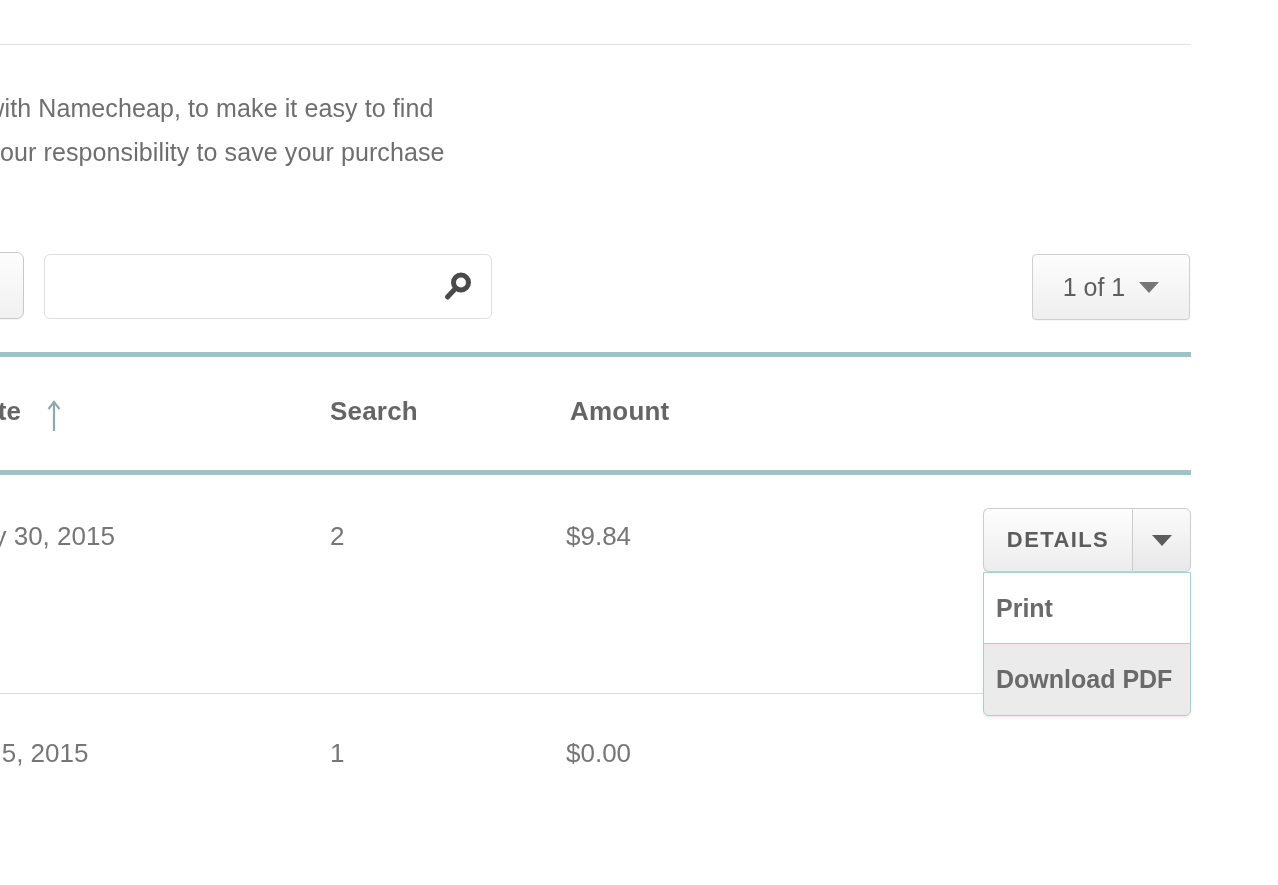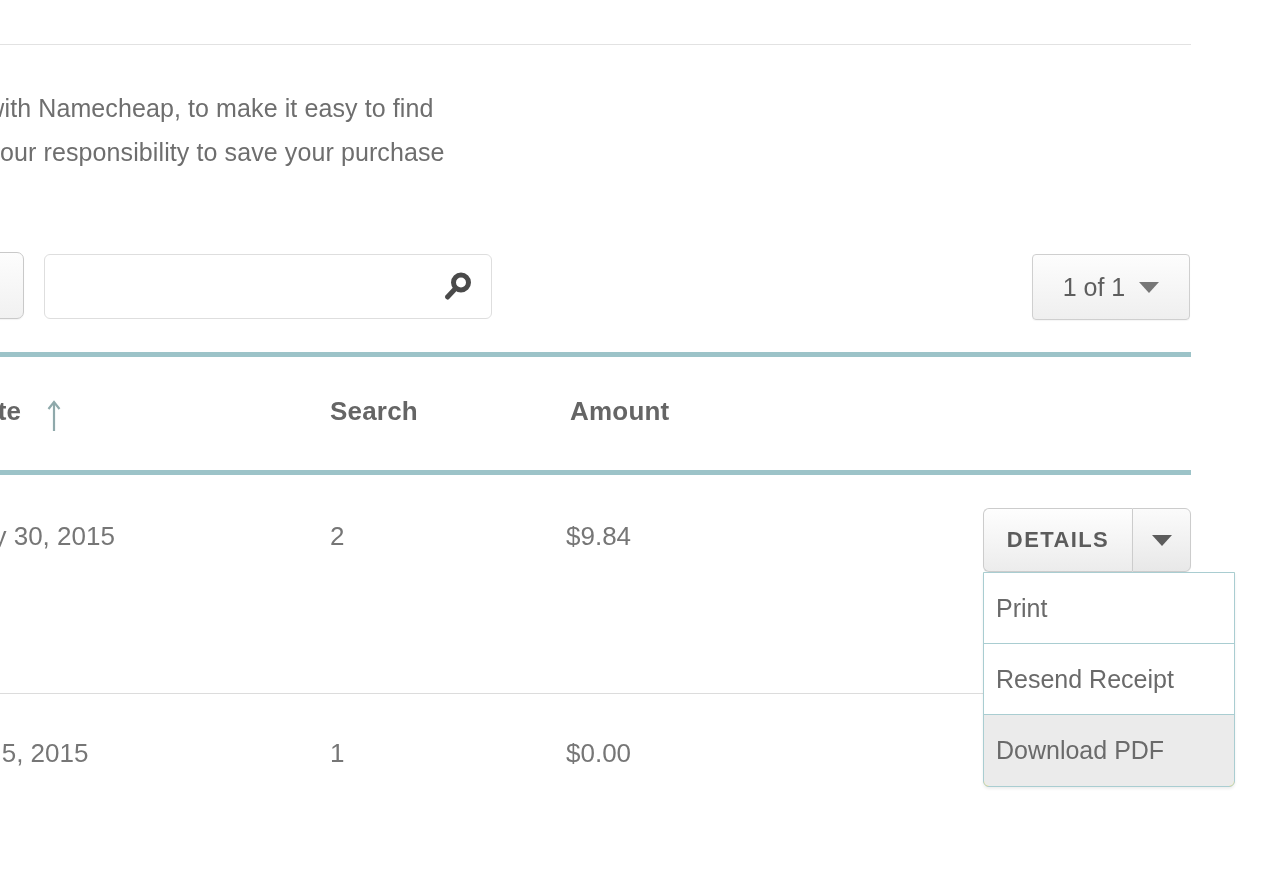--- a/index.html
+++ b/index.html
@@ -240,27 +240,28 @@
     border-left: 10px solid transparent;
     border-right: 10px solid transparent;
     border-top: 11px solid #5c5c5c;
   }
 
   
   .dropdown {
     position: absolute;
     left: 983px;
     top: 572px;
-    width: 252px;
+    width: 208px;
     box-sizing: border-box;
     border: 1px solid #a9cdd1;
     border-radius: 0 0 6px 6px;
     background: #fde047;
     box-shadow: 0 2px 3px rgba(0,0,0,0.07);
     overflow: hidden;
+    font-weight: bold;
   }
   .dropdown-item {
     height: 71px;
     box-sizing: border-box;
     display: flex;
     align-items: center;
     padding-left: 12px;
     font-size: 25px;
     color: #6a6a6a;
     border-bottom: 1px solid #a9cdd1;
@@ -330,15 +331,14 @@
   <div class="details-button">
     <span class="details-label">DETAILS</span>
   </div>
   <div class="details-caret-btn">
     <span class="caret-small"></span>
   </div>
 </div>
 
 <div class="dropdown">
   <div class="dropdown-item">Print</div>
-  <div class="dropdown-item">Resend Receipt</div>
   <div class="dropdown-item active">Download PDF</div>
 </div>
 
 </body></html>

